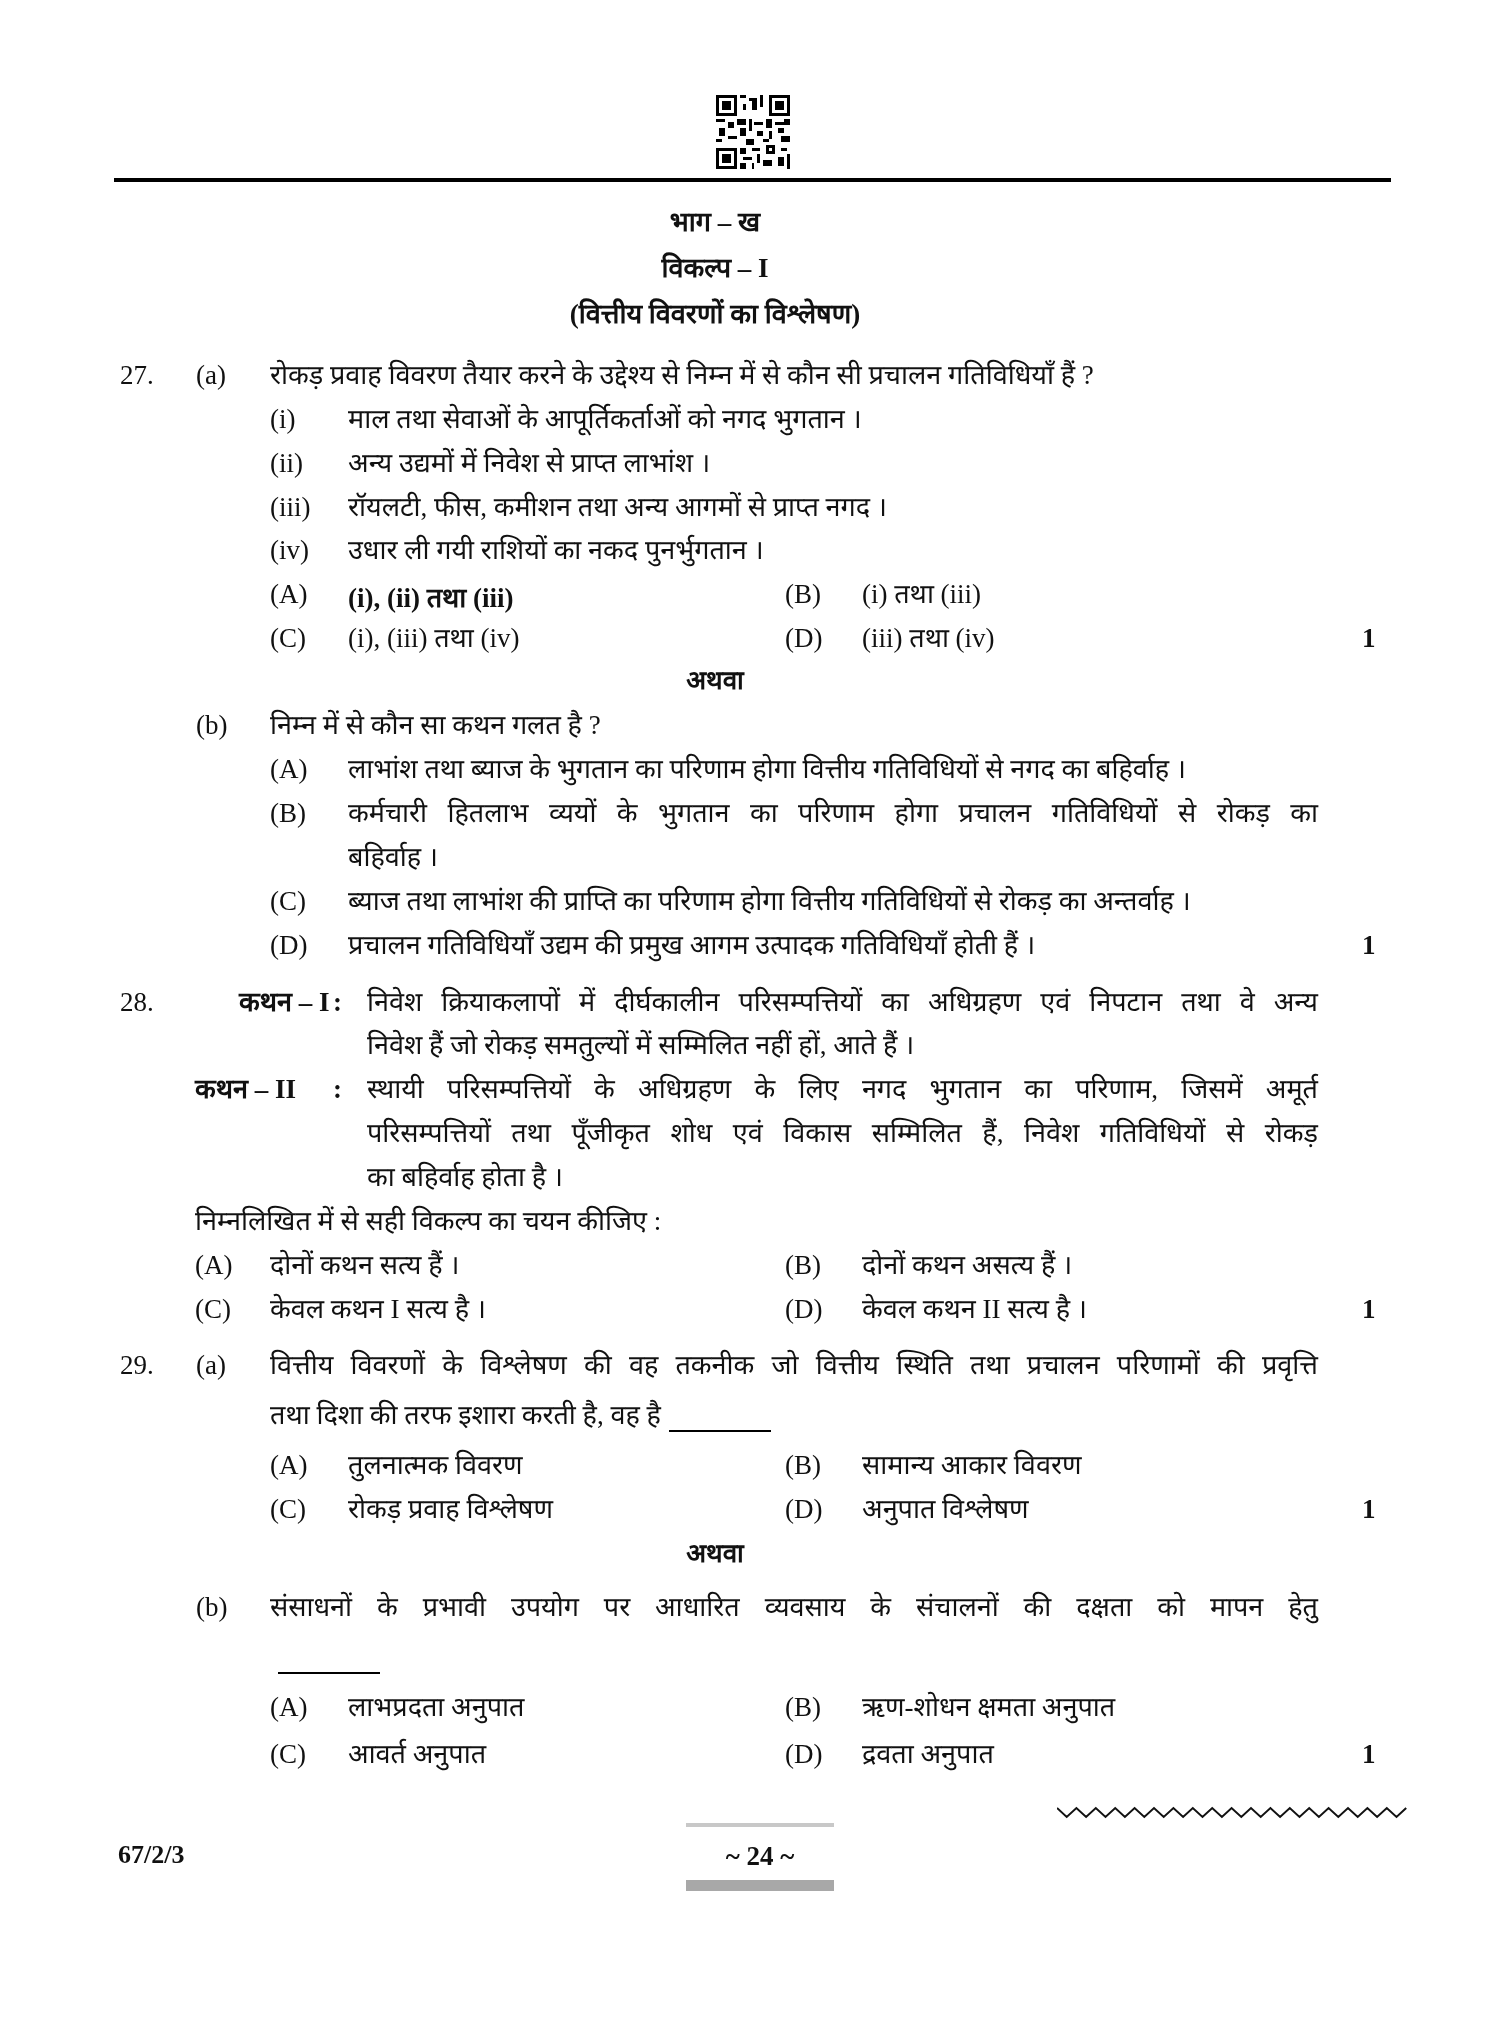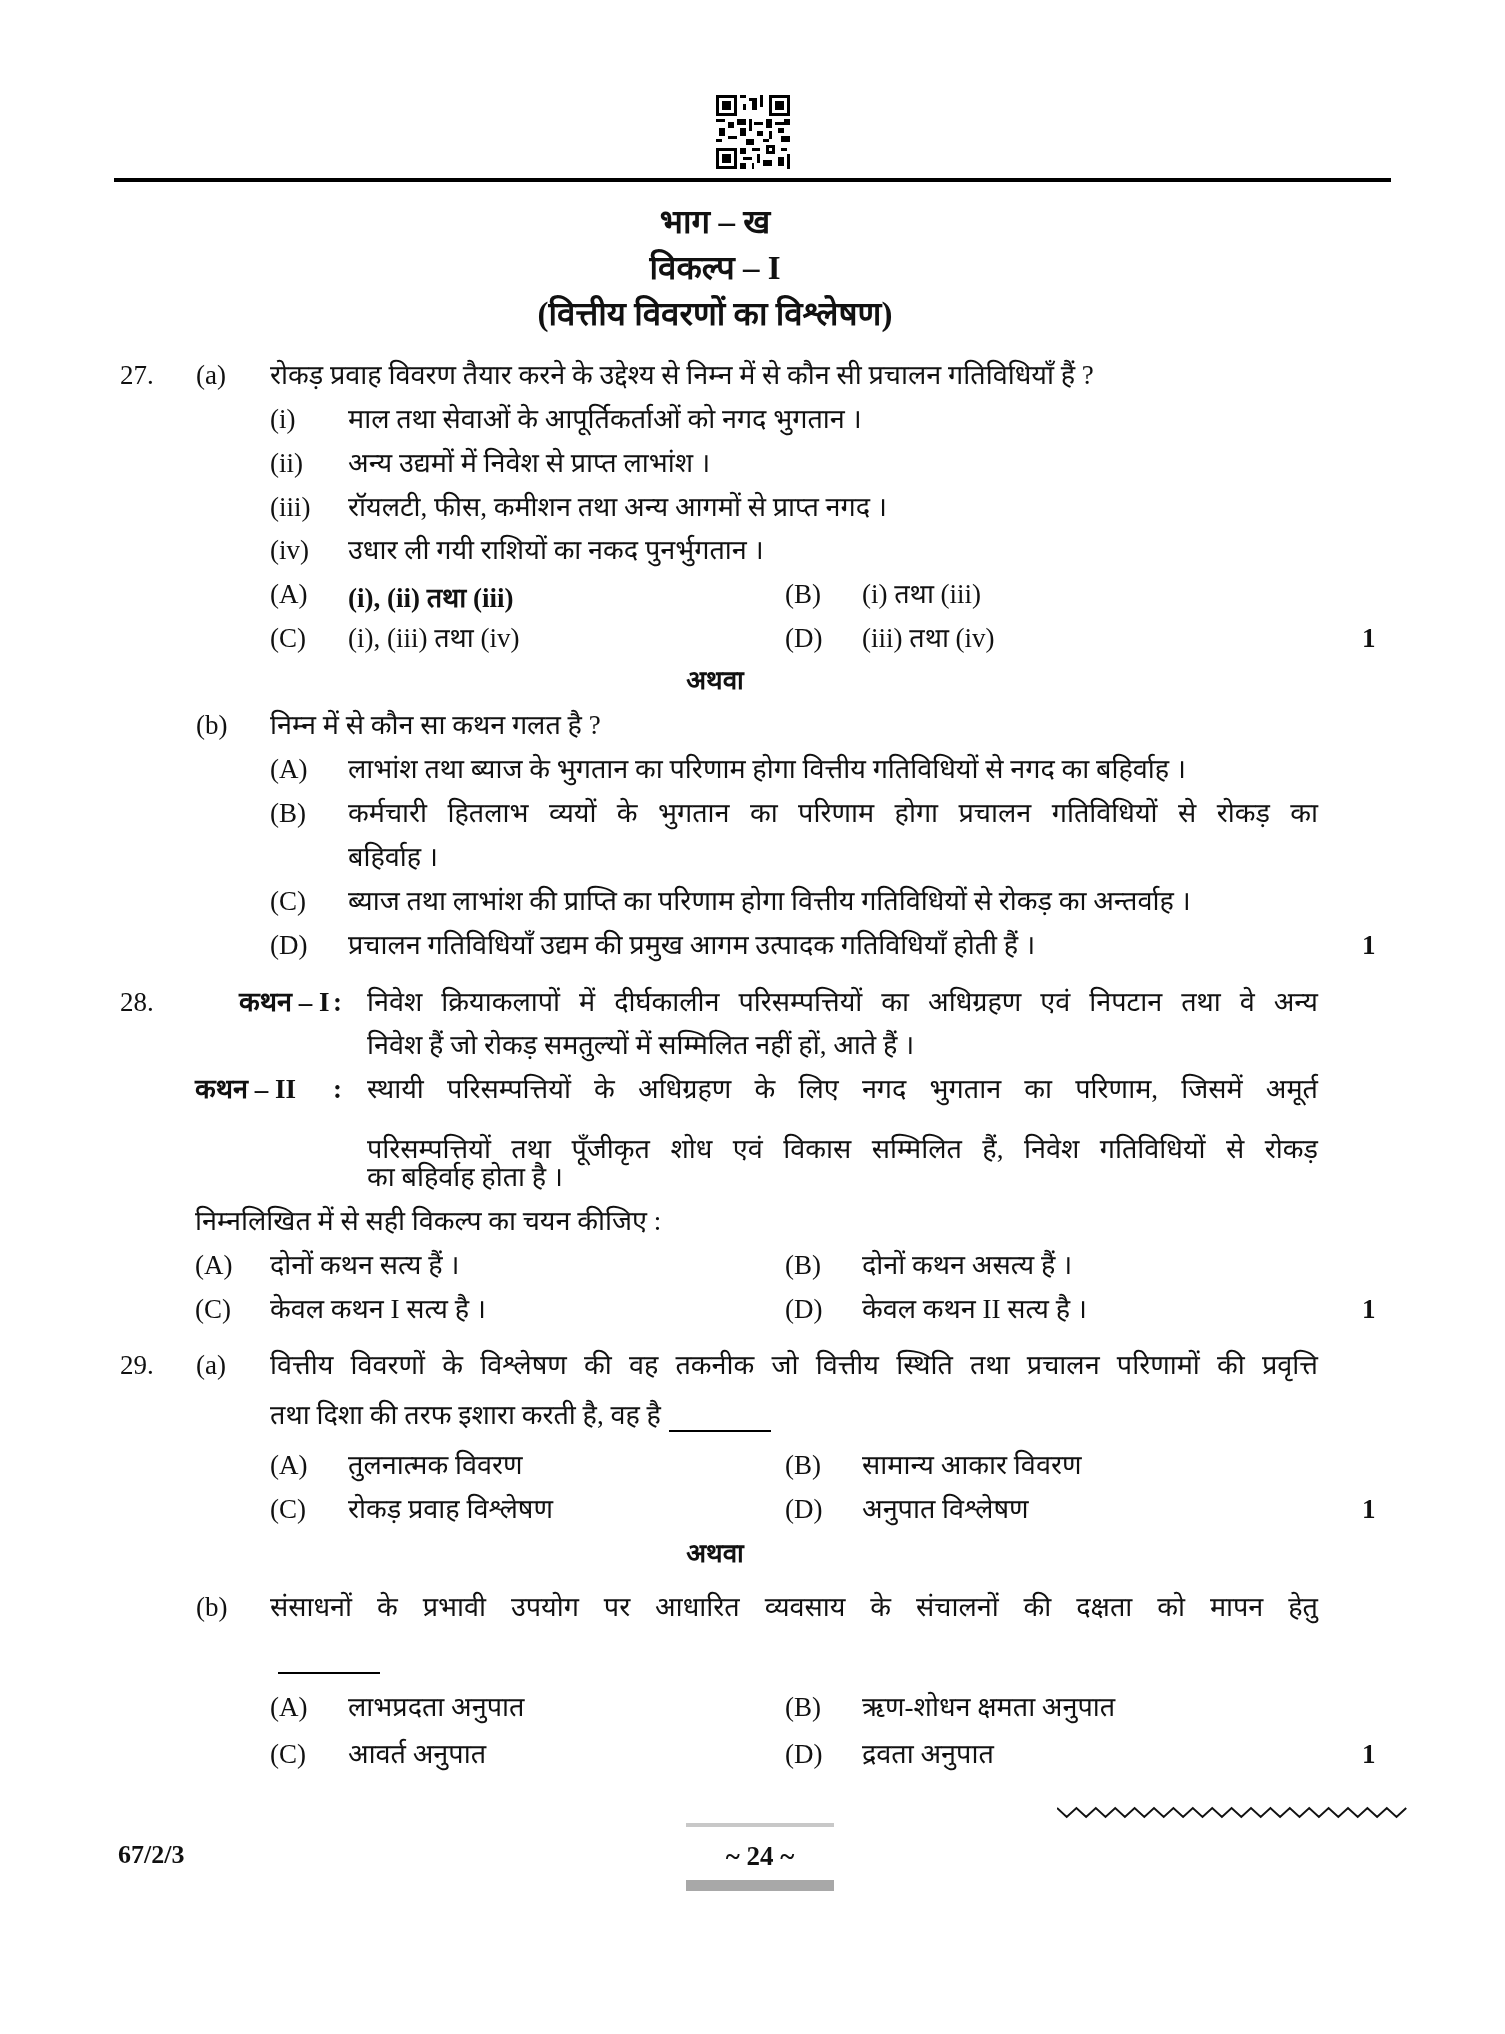--- a/index.html
+++ b/index.html
@@ -4,21 +4,21 @@
   <style>
     html, body { margin: 0; padding: 0; background: #ffffff; }
     body {
       width: 1505px; height: 2034px; position: relative; overflow: hidden;
       font-family: "Liberation Serif", "DejaVu Serif", serif;
       color: #111111;
     }
     .abs { position: absolute; }
     .qr { left: 716px; top: 95px; width: 74px; height: 74px; }
     .rule { left: 114px; top: 178px; width: 1277px; height: 4px; background: #000; }
-    .hd { left: 0; width: 1430px; text-align: center; font-weight: bold; font-size: 33px; line-height: 34px; }
+    .hd { left: 0; width: 1430px; text-align: center; font-weight: bold; font-size: 27px; line-height: 34px; }
     .line { font-size: 27px; line-height: 34px; white-space: nowrap; }
     .qnum { font-size: 27px; line-height: 34px; }
     .mark { left: 1362px; font-size: 27px; font-weight: bold; line-height: 34px; }
     .athva { left: 0; width: 1430px; text-align: center; font-size: 26px; font-weight: bold; line-height: 34px; }
     .just { text-align: justify; text-align-last: justify; white-space: normal; }
     .bold { font-weight: bold; }
     .blank { display: inline-block; width: 102px; border-bottom: 2px solid #000; height: 26px; vertical-align: bottom; margin-left: 8px; }
     .footer-code { left: 118px; top: 1840px; font-size: 26px; font-weight: bold; }
     .pg-top { left: 686px; top: 1823px; width: 148px; height: 4px; background: #c8c8c8; }
     .pg-bot { left: 686px; top: 1880px; width: 148px; height: 11px; background: #a8a8a8; }
@@ -123,21 +123,21 @@
 
 <div class="abs qnum" style="left:120px; top:985px;">28.</div>
 <div class="abs line bold" style="left:195px; top:985px;margin-left:44px;">कथन – I</div>
 <div class="abs line bold" style="left:333px; top:985px;">:</div>
 <div class="abs line just" style="left:367px; top:985px; width:951px;">निवेश क्रियाकलापों में दीर्घकालीन परिसम्पत्तियों का अधिग्रहण एवं निपटान तथा वे अन्य</div>
 <div class="abs line" style="left:367px; top:1028px;">निवेश हैं जो रोकड़ समतुल्यों में सम्मिलित नहीं हों, आते हैं ।</div>
 
 <div class="abs line bold" style="left:195px; top:1072px;">कथन – II</div>
 <div class="abs line bold" style="left:333px; top:1072px;">:</div>
 <div class="abs line just" style="left:367px; top:1072px; width:951px;">स्थायी परिसम्पत्तियों के अधिग्रहण के लिए नगद भुगतान का परिणाम, जिसमें अमूर्त</div>
-<div class="abs line just" style="left:367px; top:1116px; width:951px;margin-top:16px;">परिसम्पत्तियों तथा पूँजीकृत शोध एवं विकास सम्मिलित हैं, निवेश गतिविधियों से रोकड़</div>
+<div class="abs line just" style="left:367px; top:1116px; width:951px;">परिसम्पत्तियों तथा पूँजीकृत शोध एवं विकास सम्मिलित हैं, निवेश गतिविधियों से रोकड़</div>
 <div class="abs line" style="left:367px; top:1160px;">का बहिर्वाह होता है ।</div>
 
 <div class="abs line" style="left:195px; top:1204px;">निम्नलिखित में से सही विकल्प का चयन कीजिए :</div>
 
 <div class="abs line" style="left:195px; top:1248px;">(A)</div>
 <div class="abs line" style="left:270px; top:1248px;">दोनों कथन सत्य हैं ।</div>
 <div class="abs line" style="left:785px; top:1248px;">(B)</div>
 <div class="abs line" style="left:862px; top:1248px;">दोनों कथन असत्य हैं ।</div>
 <div class="abs line" style="left:195px; top:1292px;">(C)</div>
 <div class="abs line" style="left:270px; top:1292px;">केवल कथन I सत्य है ।</div>

